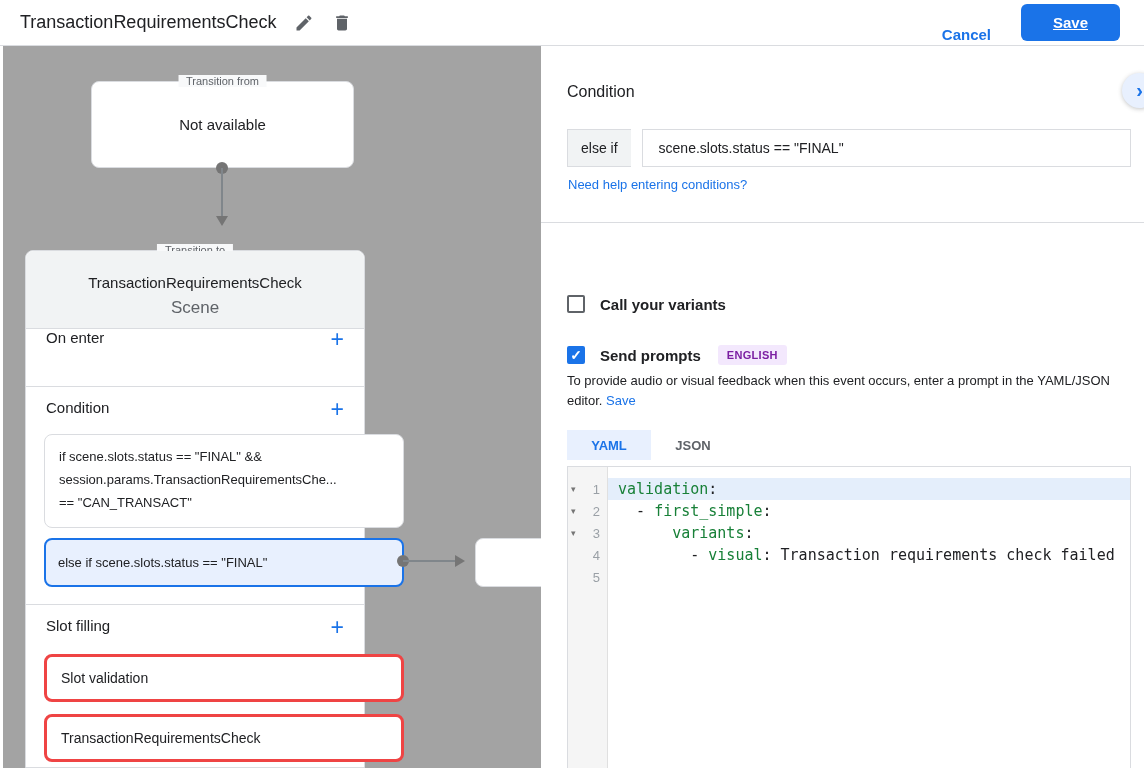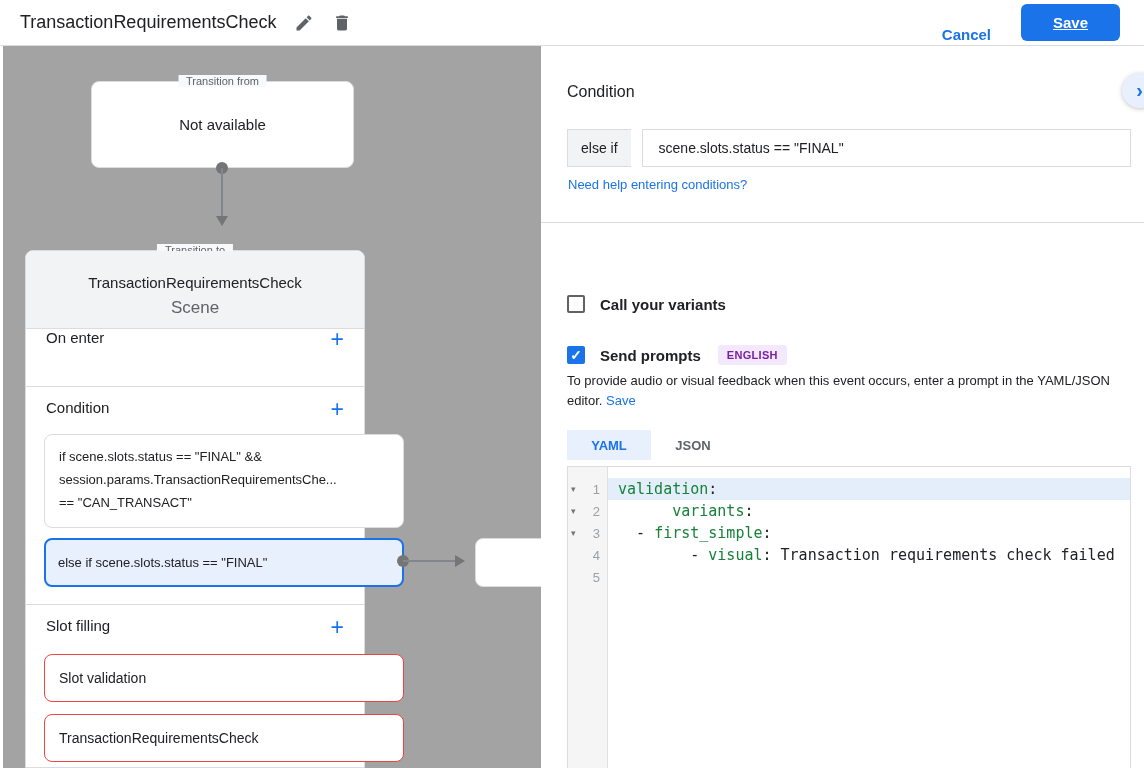--- a/index.html
+++ b/index.html
@@ -52,21 +52,21 @@
   .row-condlabel { top:148px; height:32px; }
   .cond-box1 { position:absolute; left:18px; top:183px; width:360px; height:94px; background:#fff;
                border:1px solid #dadce0; border-radius:8px; padding:10px 14px; font-size:13px;
                line-height:23px; color:#202124; cursor:pointer; }
   .cond-box2 { position:absolute; left:18px; top:287px; width:360px; height:49px; background:#e8f0fe;
                border:2px solid #1a73e8; border-radius:8px; display:flex; align-items:center;
                padding:0 12px; font-size:13px; color:#202124; cursor:pointer; }
   .slot-divider { position:absolute; left:0; top:353px; width:100%; border-top:1px solid #dadce0; }
   .row-slotlabel { top:366px; height:32px; }
   .slot-box { position:absolute; left:18px; width:360px; height:48px; background:#fff;
-              border:1px solid #ef4444; border-radius:8px; display:flex; align-items:center;
+              border:3px solid #ef4444; border-radius:8px; display:flex; align-items:center;
               padding:0 14px; font-size:14px; color:#202124; cursor:pointer; }
   .slot-box.b1 { top:403px; }
   .slot-box.b2 { top:463px; }
 
   .target-box { position:absolute; left:472px; top:492px; width:80px; height:49px; background:#fff;
                 border:1px solid #dadce0; border-radius:8px; z-index:1; }
 
   
   .panel { position:absolute; left:541px; top:46px; width:603px; height:722px; background:#fff; z-index:2; }
   .panel-heading { position:absolute; left:26px; top:37px; font-size:16px; color:#202124; }
@@ -248,21 +248,21 @@
           <span class="fold"></span>
           <span class="lnum">4</span>
         </div>
         <div class="gutter-row">
           <span class="fold"></span>
           <span class="lnum">5</span>
         </div>
       </div>
       <div class="codearea">
         <div class="code-line hl"><span></span><span class="code-key">validation</span><span>:</span></div>
+        <div class="code-line"><span>  - </span><span class="code-key">first_simple</span><span>:</span></div>
         <div class="code-line"><span>      </span><span class="code-key">variants</span><span>:</span></div>
-        <div class="code-line"><span>  - </span><span class="code-key">first_simple</span><span>:</span></div>
         <div class="code-line"><span>        - </span><span class="code-key">visual</span><span>: Transaction requirements check failed</span></div>
         <div class="code-line"><span></span><span class="code-key"></span><span></span></div>
       </div>
     </div>
   </div>
 
 </div>
 
 </body></html>

